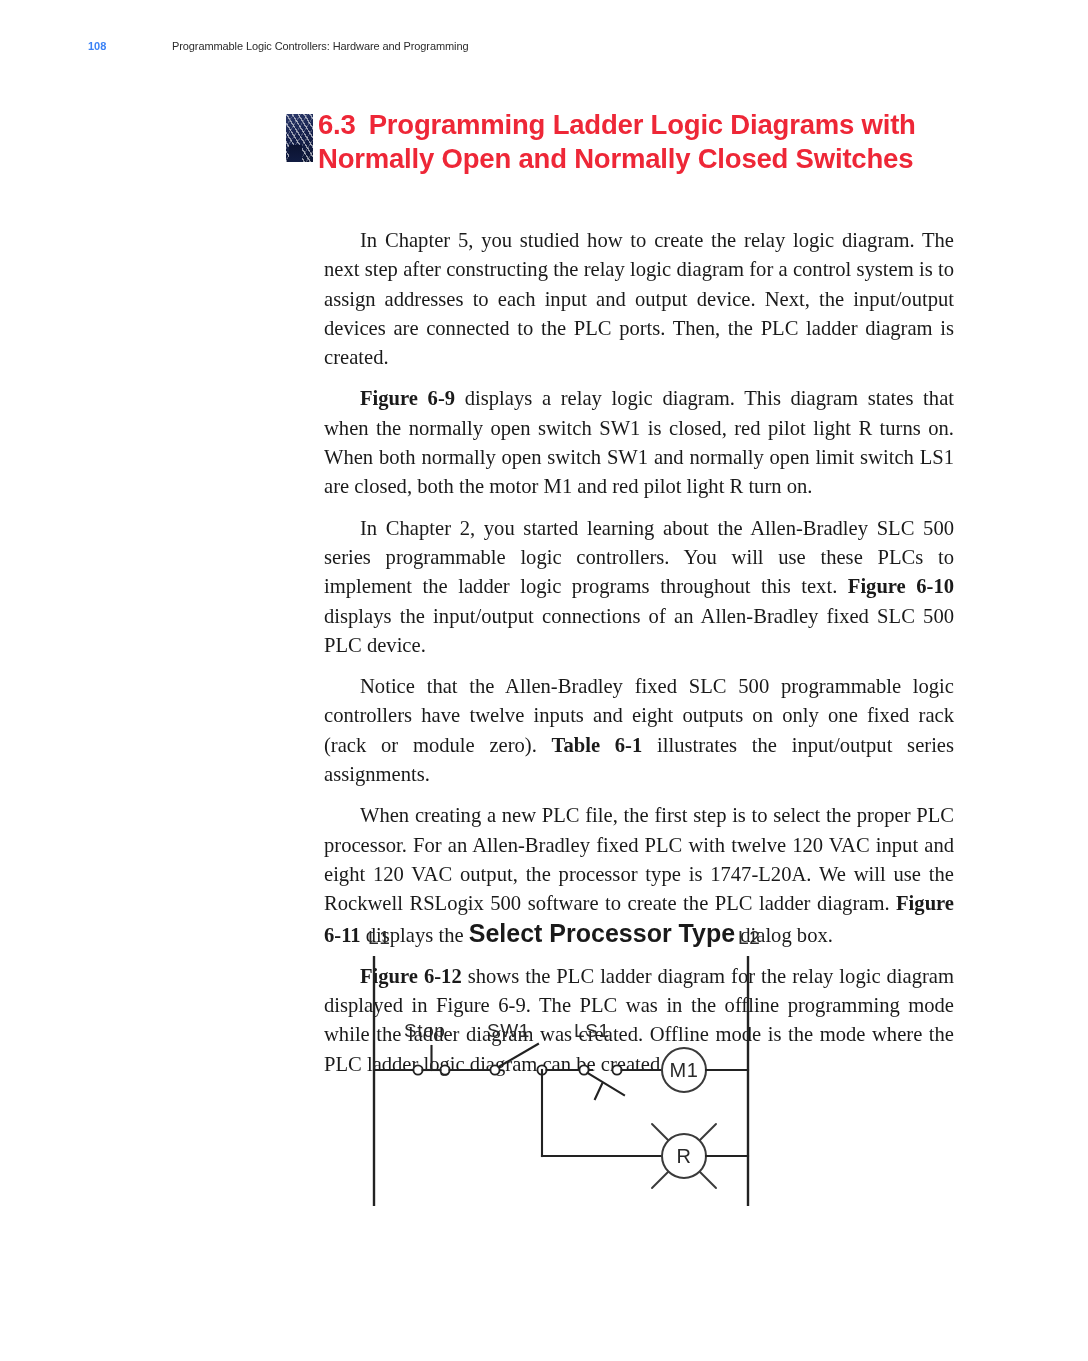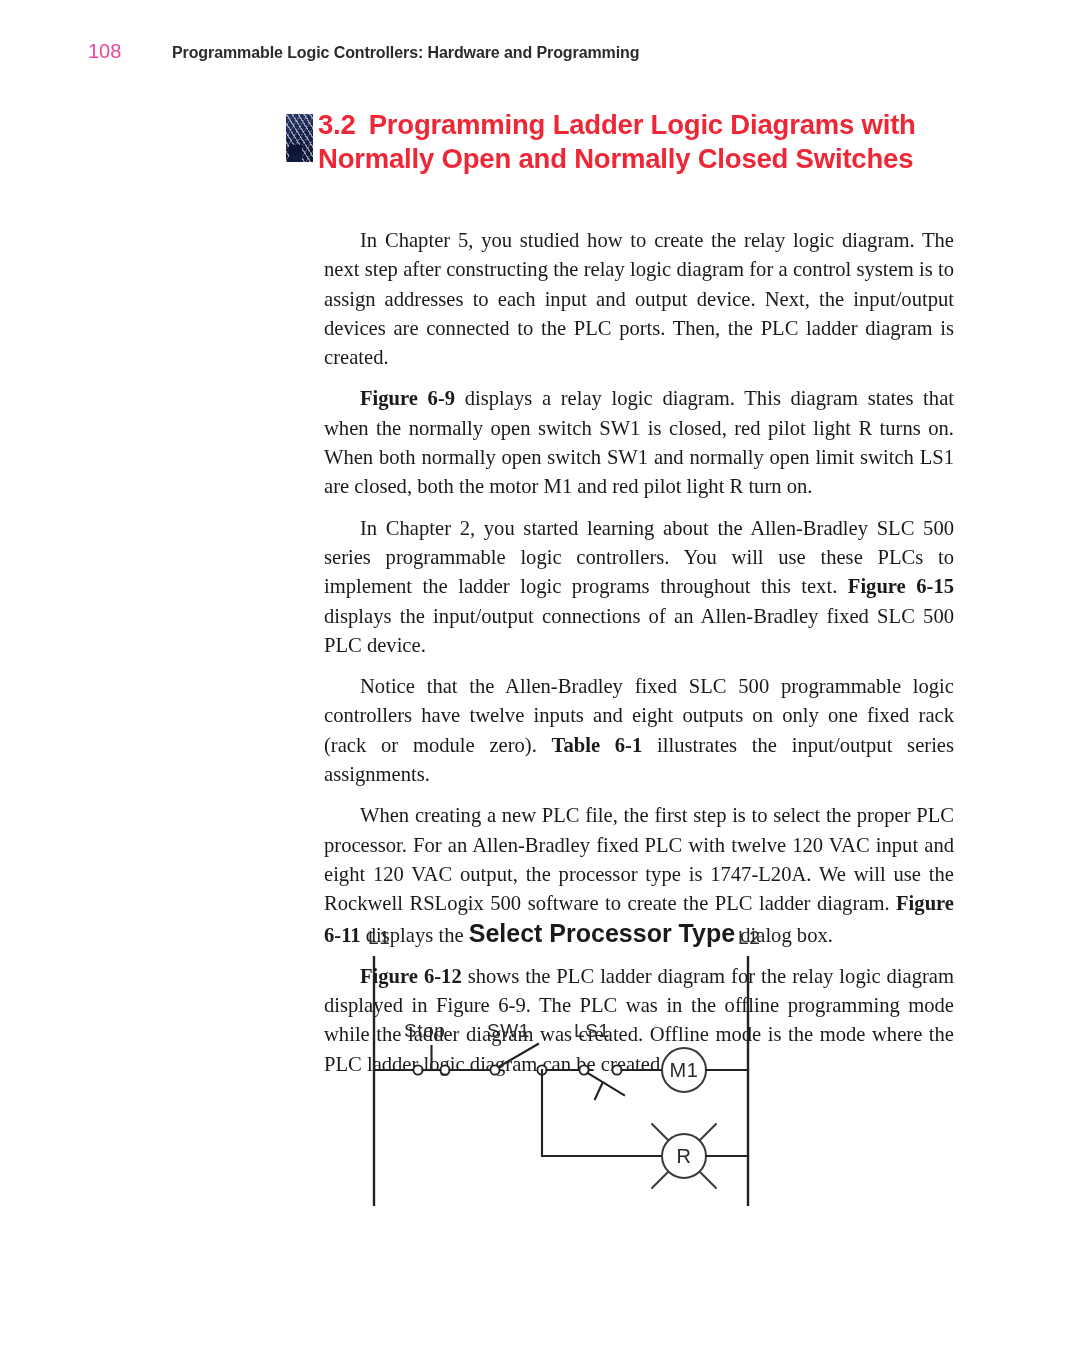--- a/index.html
+++ b/index.html
@@ -20,29 +20,29 @@
   .running-head {
     position: absolute;
     top: 40px;
     left: 88px;
     width: 920px;
     display: flex;
     align-items: baseline;
     font-family: "Liberation Sans", sans-serif;
   }
   .folio {
-    font-size: 20px;
-    font-weight: normal;
-    color: #ec4899;
+    font-size: 11px;
+    font-weight: bold;
+    color: #3b82f6;
     width: 84px;
     flex: 0 0 84px;
   }
   .head-title {
-    font-size: 16px;
-    font-weight: bold;
+    font-size: 11px;
+    font-weight: normal;
     color: #2b2b2b;
     letter-spacing: -0.1px;
   }
 
   
   .section-head {
     position: absolute;
     top: 108px;
     left: 286px;
     width: 660px;
@@ -177,31 +177,31 @@
 <body>
 
 <div class="running-head">
   <span class="folio">108</span>
   <span class="head-title">Programmable Logic Controllers: Hardware and Programming</span>
 </div>
 
 <div class="section-head">
   <span class="head-badge"></span>
   <h1 class="head-text">
-    <span class="head-num">3.2</span><span>Programming Ladder Logic Diagrams with Normally Open and Normally Closed Switches</span>
+    <span class="head-num">6.3</span><span>Programming Ladder Logic Diagrams with Normally Open and Normally Closed Switches</span>
   </h1>
 </div>
 
 <div class="body-col">
 
   <p><span>In Chapter 5, you studied how to create the relay logic diagram. The next step after constructing the relay logic diagram for a control system is to assign addresses to each input and output device. Next, the input/output devices are connected to the PLC ports. Then, the PLC ladder diagram is created.</span></p>
 
   <p><span class="b">Figure 6-9</span><span> displays a relay logic diagram. This diagram states that when the normally open switch SW1 is closed, red pilot light R turns on. When both normally open switch SW1 and normally open limit switch LS1 are closed, both the motor M1 and red pilot light R turn on.</span></p>
 
-  <p><span>In Chapter 2, you started learning about the Allen-Bradley SLC 500 series programmable logic controllers. You will use these PLCs to implement the ladder logic programs throughout this text. </span><span class="b">Figure 6-15</span><span> displays the input/output connections of an Allen-Bradley fixed SLC 500 PLC device.</span></p>
+  <p><span>In Chapter 2, you started learning about the Allen-Bradley SLC 500 series programmable logic controllers. You will use these PLCs to implement the ladder logic programs throughout this text. </span><span class="b">Figure 6-10</span><span> displays the input/output connections of an Allen-Bradley fixed SLC 500 PLC device.</span></p>
 
   <p><span>Notice that the Allen-Bradley fixed SLC 500 programmable logic controllers have twelve inputs and eight outputs on only one fixed rack (rack or module zero). </span><span class="b">Table 6-1</span><span> illustrates the input/output series assignments.</span></p>
 
   <p><span>When creating a new PLC file, the first step is to select the proper PLC processor. For an Allen-Bradley fixed PLC with twelve 120 VAC input and eight 120 VAC output, the processor type is 1747-L20A. We will use the Rockwell RSLogix 500 software to create the PLC ladder diagram. </span><span class="b">Figure 6-11</span><span> displays the </span><span class="sans-b">Select Processor Type</span><span> dialog box.</span></p>
 
   <p><span class="b">Figure 6-12</span><span> shows the PLC ladder diagram for the relay logic diagram displayed in Figure 6-9. The PLC was in the offline programming mode while the ladder diagram was created. Offline mode is the mode where the PLC ladder logic diagram can be created.</span></p>
 
 </div>
 
 <div class="figure-wrap">

